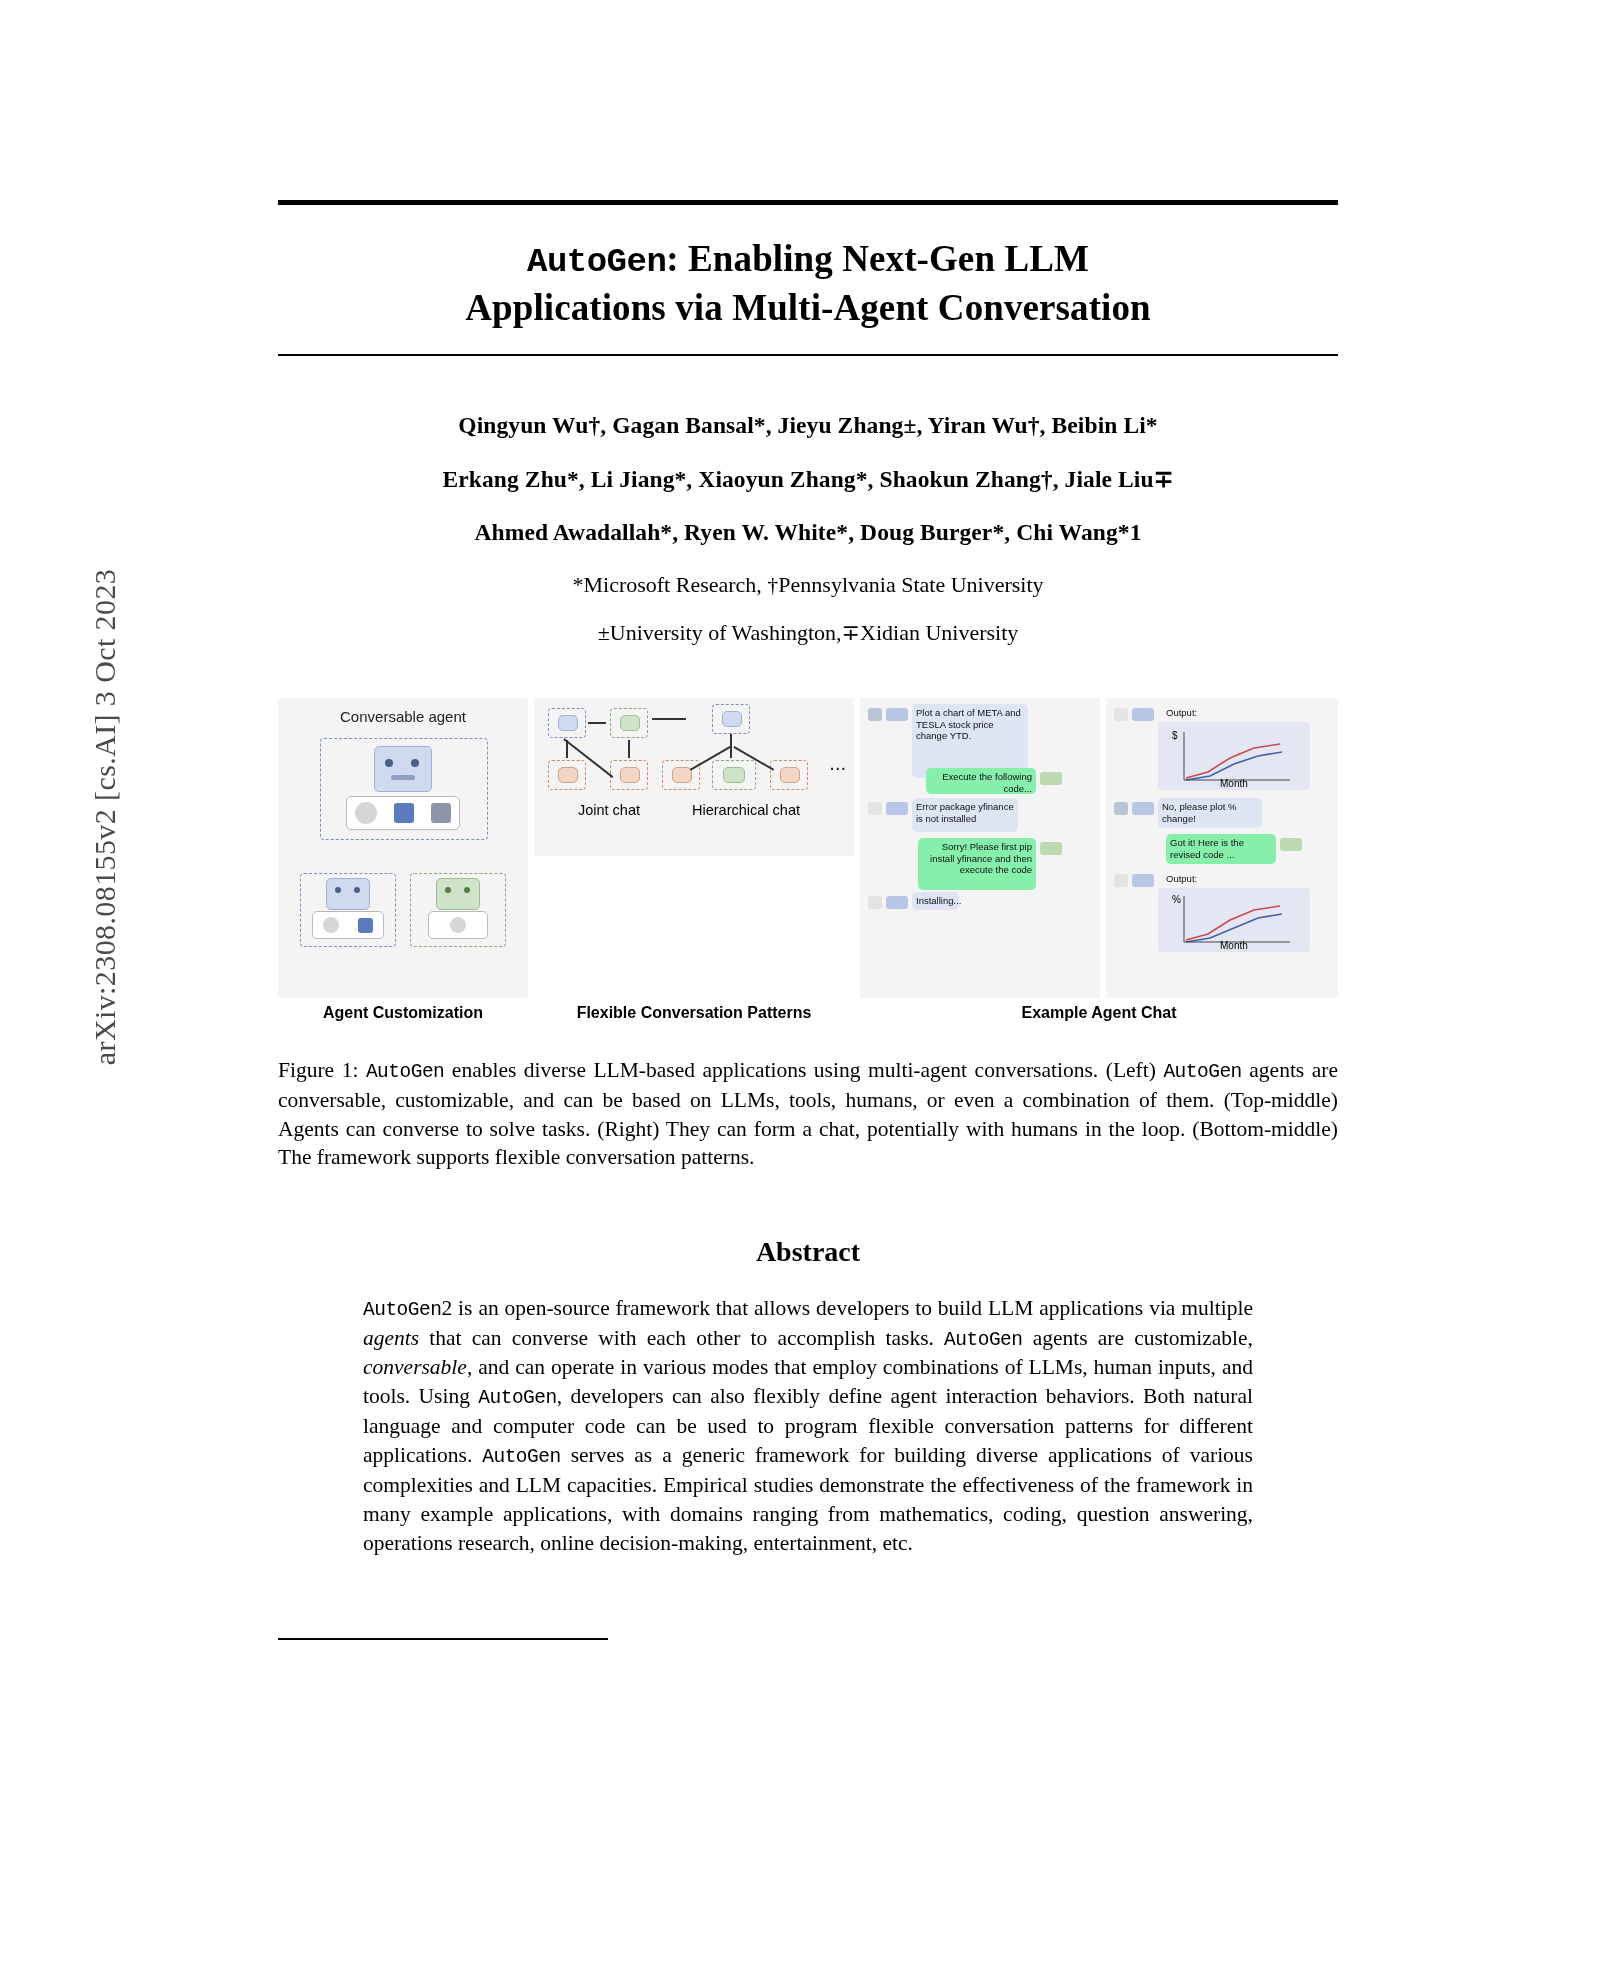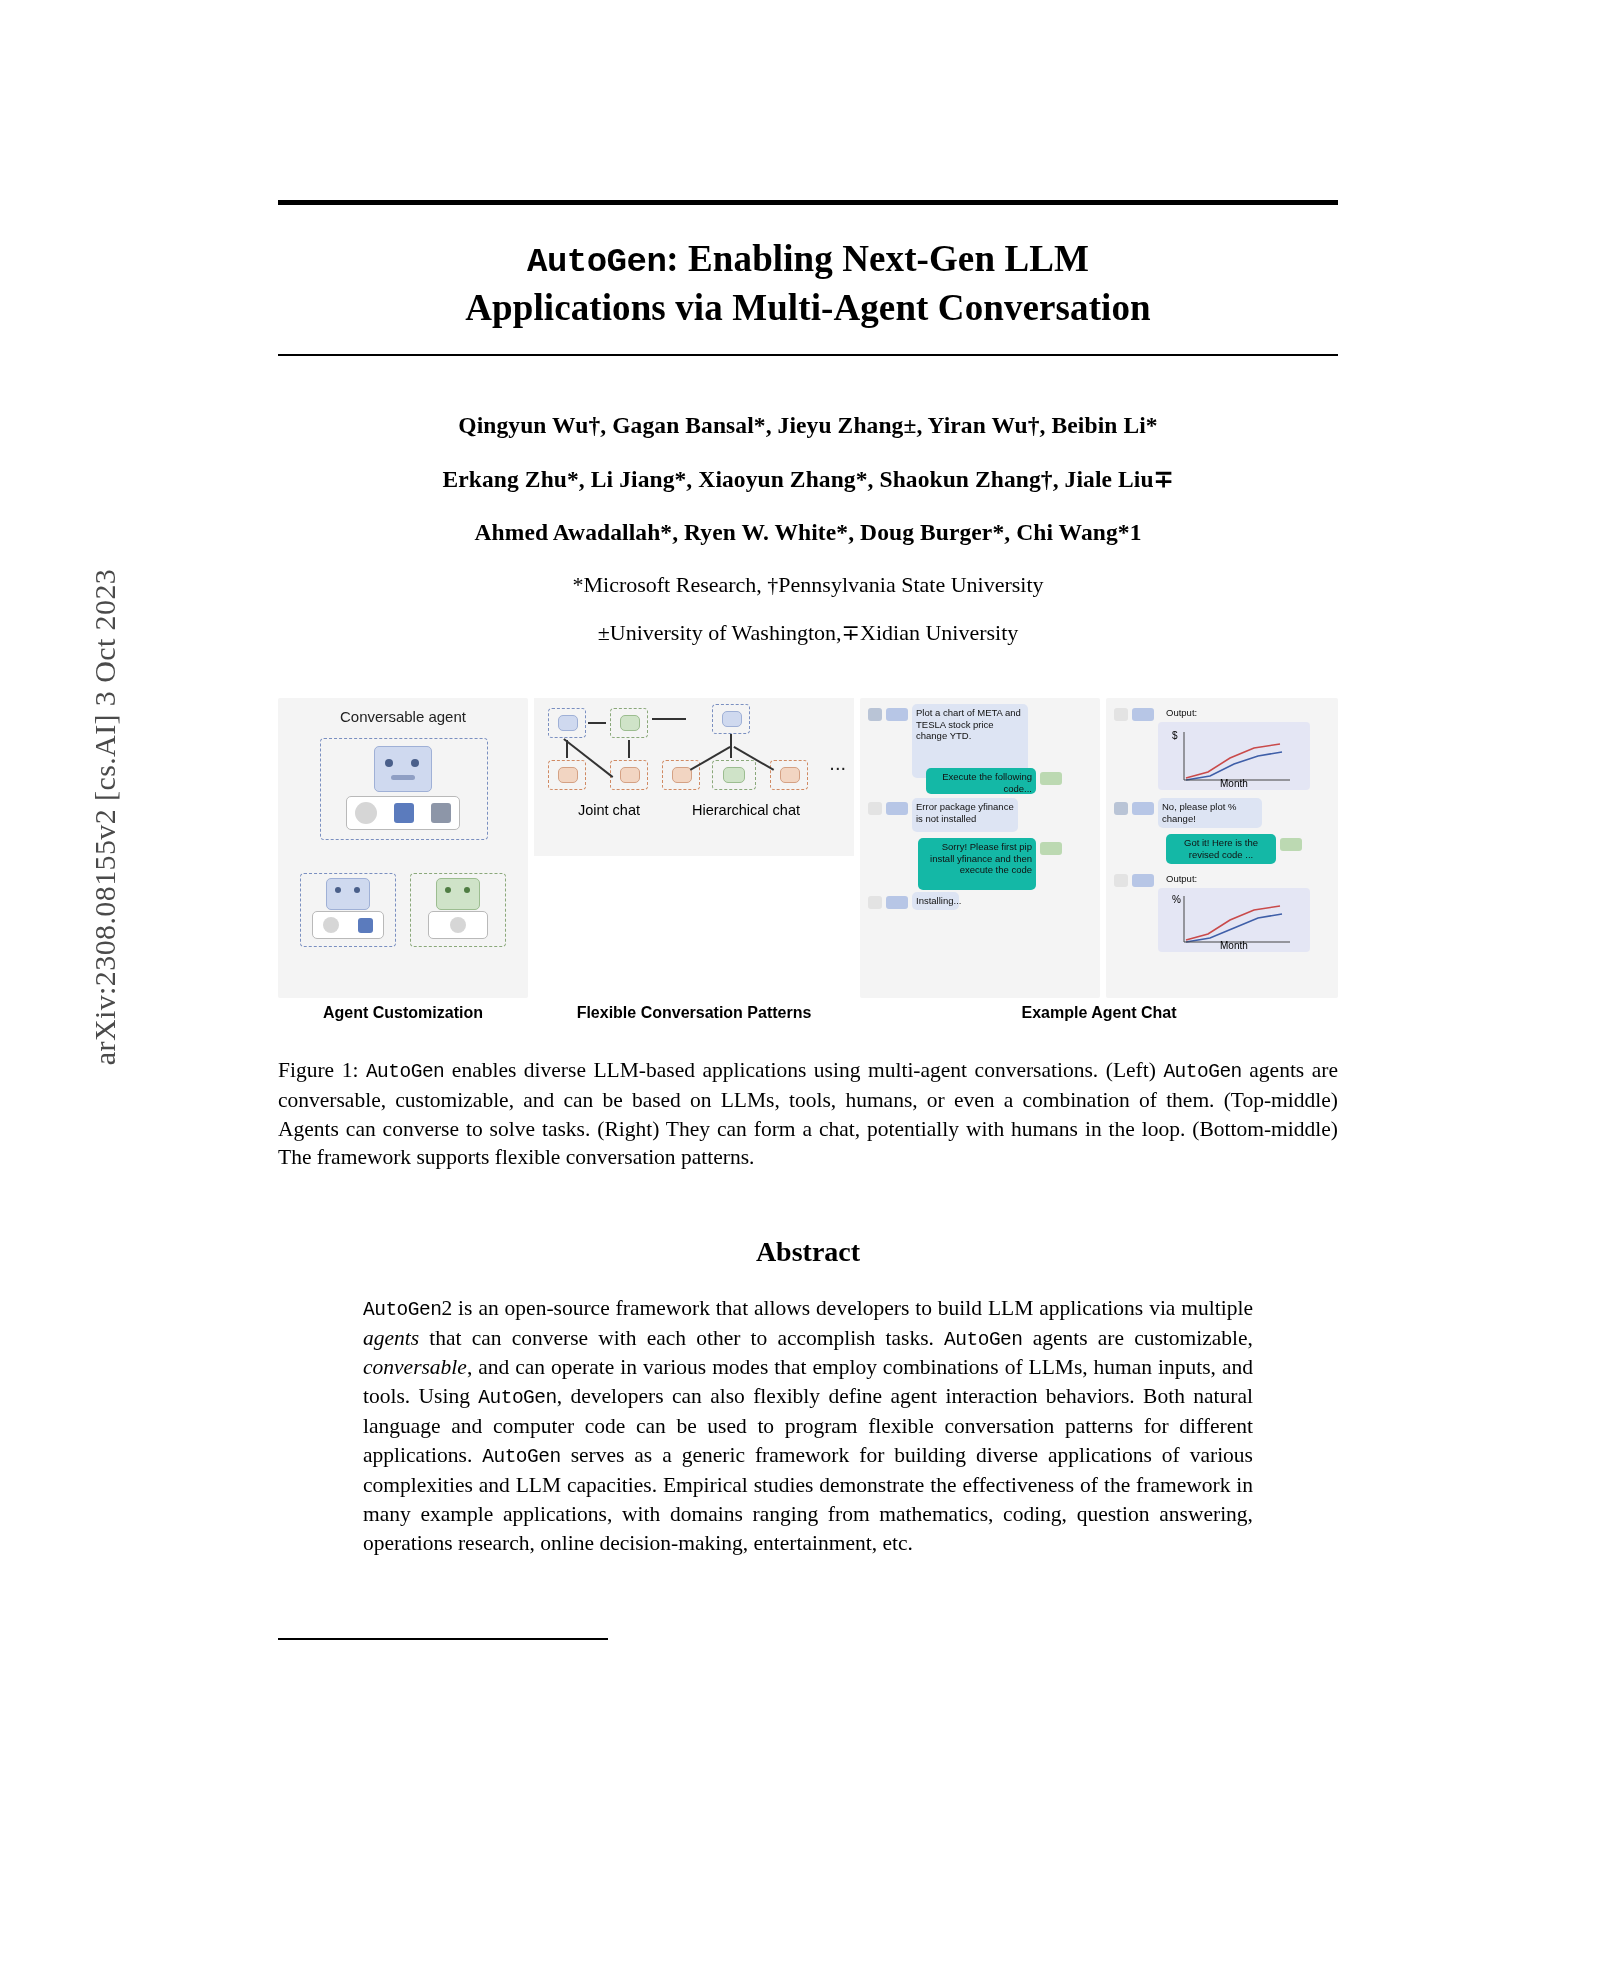--- a/index.html
+++ b/index.html
@@ -171,21 +171,21 @@
     position: absolute;
     border-radius: 5px;
     font-family: "Liberation Sans", sans-serif;
     font-size: 9.5px;
     line-height: 1.22;
     padding: 3px 4px;
     color: #111;
     box-sizing: border-box;
   }
   .bubble.blue { background: #dde4f3; }
-  .bubble.green { background: #14b8a6; }
+  .bubble.green { background: #86efac; }
   .bubble.plain { background: #ffffff; }
 
   .avatar {
     position: absolute;
     width: 14px; height: 13px;
     border-radius: 3px;
   }
   .av-person { background: #b9c4d6; }
   .av-blue { background: #b7c6e6; }
   .av-green { background: #bcd9b2; }
@@ -376,21 +376,21 @@
             <line x1="26" y1="10" x2="26" y2="58" stroke="#444" stroke-width="1"></line>
             <line x1="26" y1="58" x2="132" y2="58" stroke="#444" stroke-width="1"></line>
           </svg>
           <div style="position:absolute;left:62px;bottom:1px;font-size:10px;font-family:'Liberation Sans',sans-serif;">Month</div>
         </div>
 
         <div class="avatar av-person" style="left:8px; top:104px;"></div>
         <div class="avatar av-blue" style="left:26px; top:104px; width:22px;"></div>
         <div class="bubble blue" style="left:52px; top:100px; width:104px; height:30px;">No, please plot % change!</div>
 
-        <div class="bubble green" style="left:60px; top:136px; width:110px; height:30px; text-align:center;">Got it! Here is the revised code ...</div>
+        <div class="bubble green" style="left:60px; top:136px; width:110px; height:30px; text-align:left;">Got it! Here is the revised code ...</div>
         <div class="avatar av-green" style="left:174px; top:140px; width:22px;"></div>
 
         <div class="avatar av-py" style="left:8px; top:176px;"></div>
         <div class="avatar av-blue" style="left:26px; top:176px; width:22px;"></div>
         <div class="bubble plain" style="left:56px; top:172px; width:60px; height:16px; background:transparent;">Output:</div>
 
         <div class="chartbox" style="left:52px; top:190px; width:152px; height:64px;">
           <div style="position:absolute;left:14px;top:6px;font-size:10px;font-family:'Liberation Sans',sans-serif;">%</div>
           <svg width="152" height="64" style="position:absolute;left:0;top:0;">
             <polyline points="28,52 50,46 72,32 96,22 122,18" fill="none" stroke="#c94a4a" stroke-width="1.6"></polyline>

